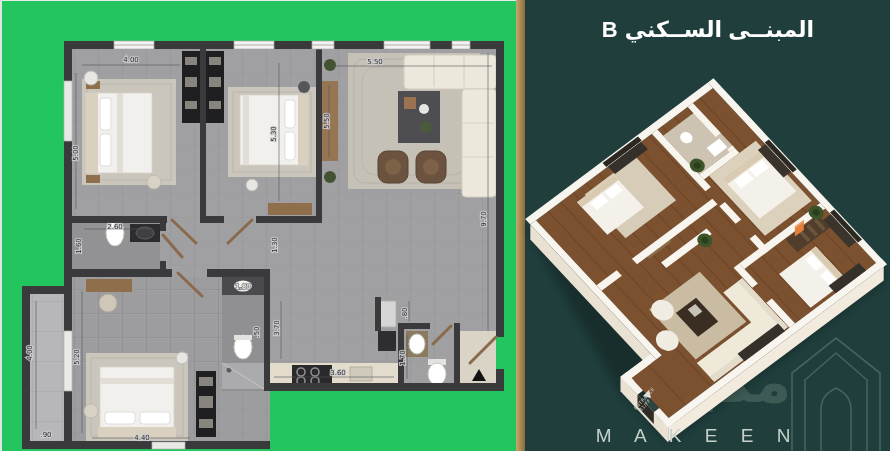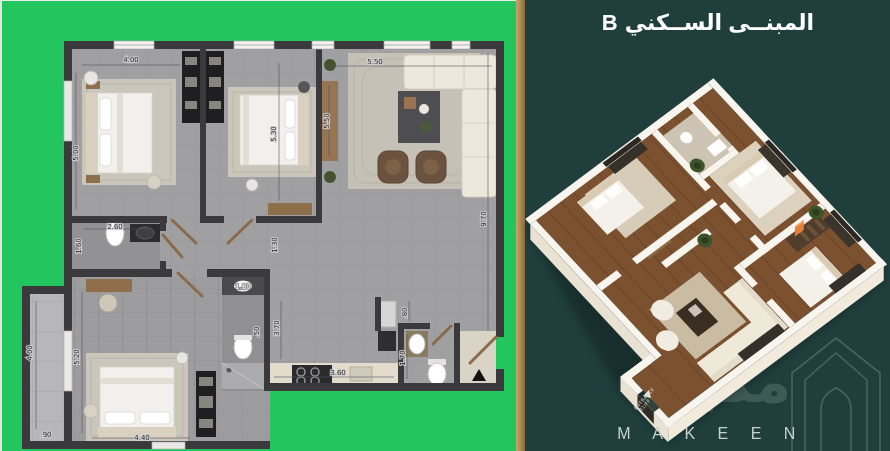--- a/index.html
+++ b/index.html
@@ -6,25 +6,25 @@
   body{width:890px;height:451px;overflow:hidden;position:relative;
        font-family:"Liberation Sans","DejaVu Sans",sans-serif;}
   .page{position:absolute;inset:0;display:flex;}
   .left-panel{position:relative;width:515px;height:451px;background:#22c55e;
               border-left:2px solid #e4e4e2;border-top:1px solid #ececea;}
   .right-panel{position:relative;width:375px;height:451px;background:#1f3e3c;overflow:hidden;}
   .gold-strip{position:absolute;left:0;top:0;width:9px;height:451px;
               background:linear-gradient(90deg,#c9a76e 0%,#a5874f 55%,#8a6c3e 100%);}
   .titles{position:absolute;left:9px;top:8px;width:366px;text-align:center;z-index:5;}
   .title-en{color:#efefed;font-size:19px;letter-spacing:1.5px;font-weight:400;white-space:pre;}
-  .title-ar{direction:rtl;color:#ffffff;font-size:22px;font-weight:bold;letter-spacing:1px;margin-top:2px;}
+  .title-ar{direction:rtl;color:#ffffff;font-size:22px;font-weight:bold;letter-spacing:1px;margin-top:9px;}
   .watermark-ar{position:absolute;left:125px;top:352px;z-index:1;color:#3d5a55;
                 font-size:60px;font-weight:bold;line-height:1;letter-spacing:2px;}
-  .brand-en{position:absolute;left:80px;top:425px;width:230px;text-align:center;z-index:6;
-            color:#c7d0cb;font-size:16px;letter-spacing:9px;font-weight:500;}
+  .brand-en{position:absolute;left:80px;top:425px;width:230px;z-index:6;
+            color:#c7d0cb;font-size:19px;letter-spacing:9px;font-weight:500;}
   .model-svg{position:absolute;left:0;top:0;z-index:3;}
   .house-icon-svg{position:absolute;right:0;bottom:0;z-index:4;}
   .plan-svg{position:absolute;left:0;top:0;}
   .dim{font-family:"DejaVu Sans",sans-serif;font-size:7px;fill:#2d2d30;text-anchor:middle;
        paint-order:stroke;stroke:rgba(208,208,210,0.85);stroke-width:2.2px;}
   .dim-light{fill:#f2f2f0;stroke:rgba(45,45,50,0.45);}
   .dimline{stroke:#55555a;stroke-width:0.6;}
   .wall{fill:#3a393b;}
   .leaf{stroke:#8a6a4a;stroke-width:3;stroke-linecap:round;}
   .arc{stroke:#d9d5c9;stroke-width:1.1;fill:none;}

